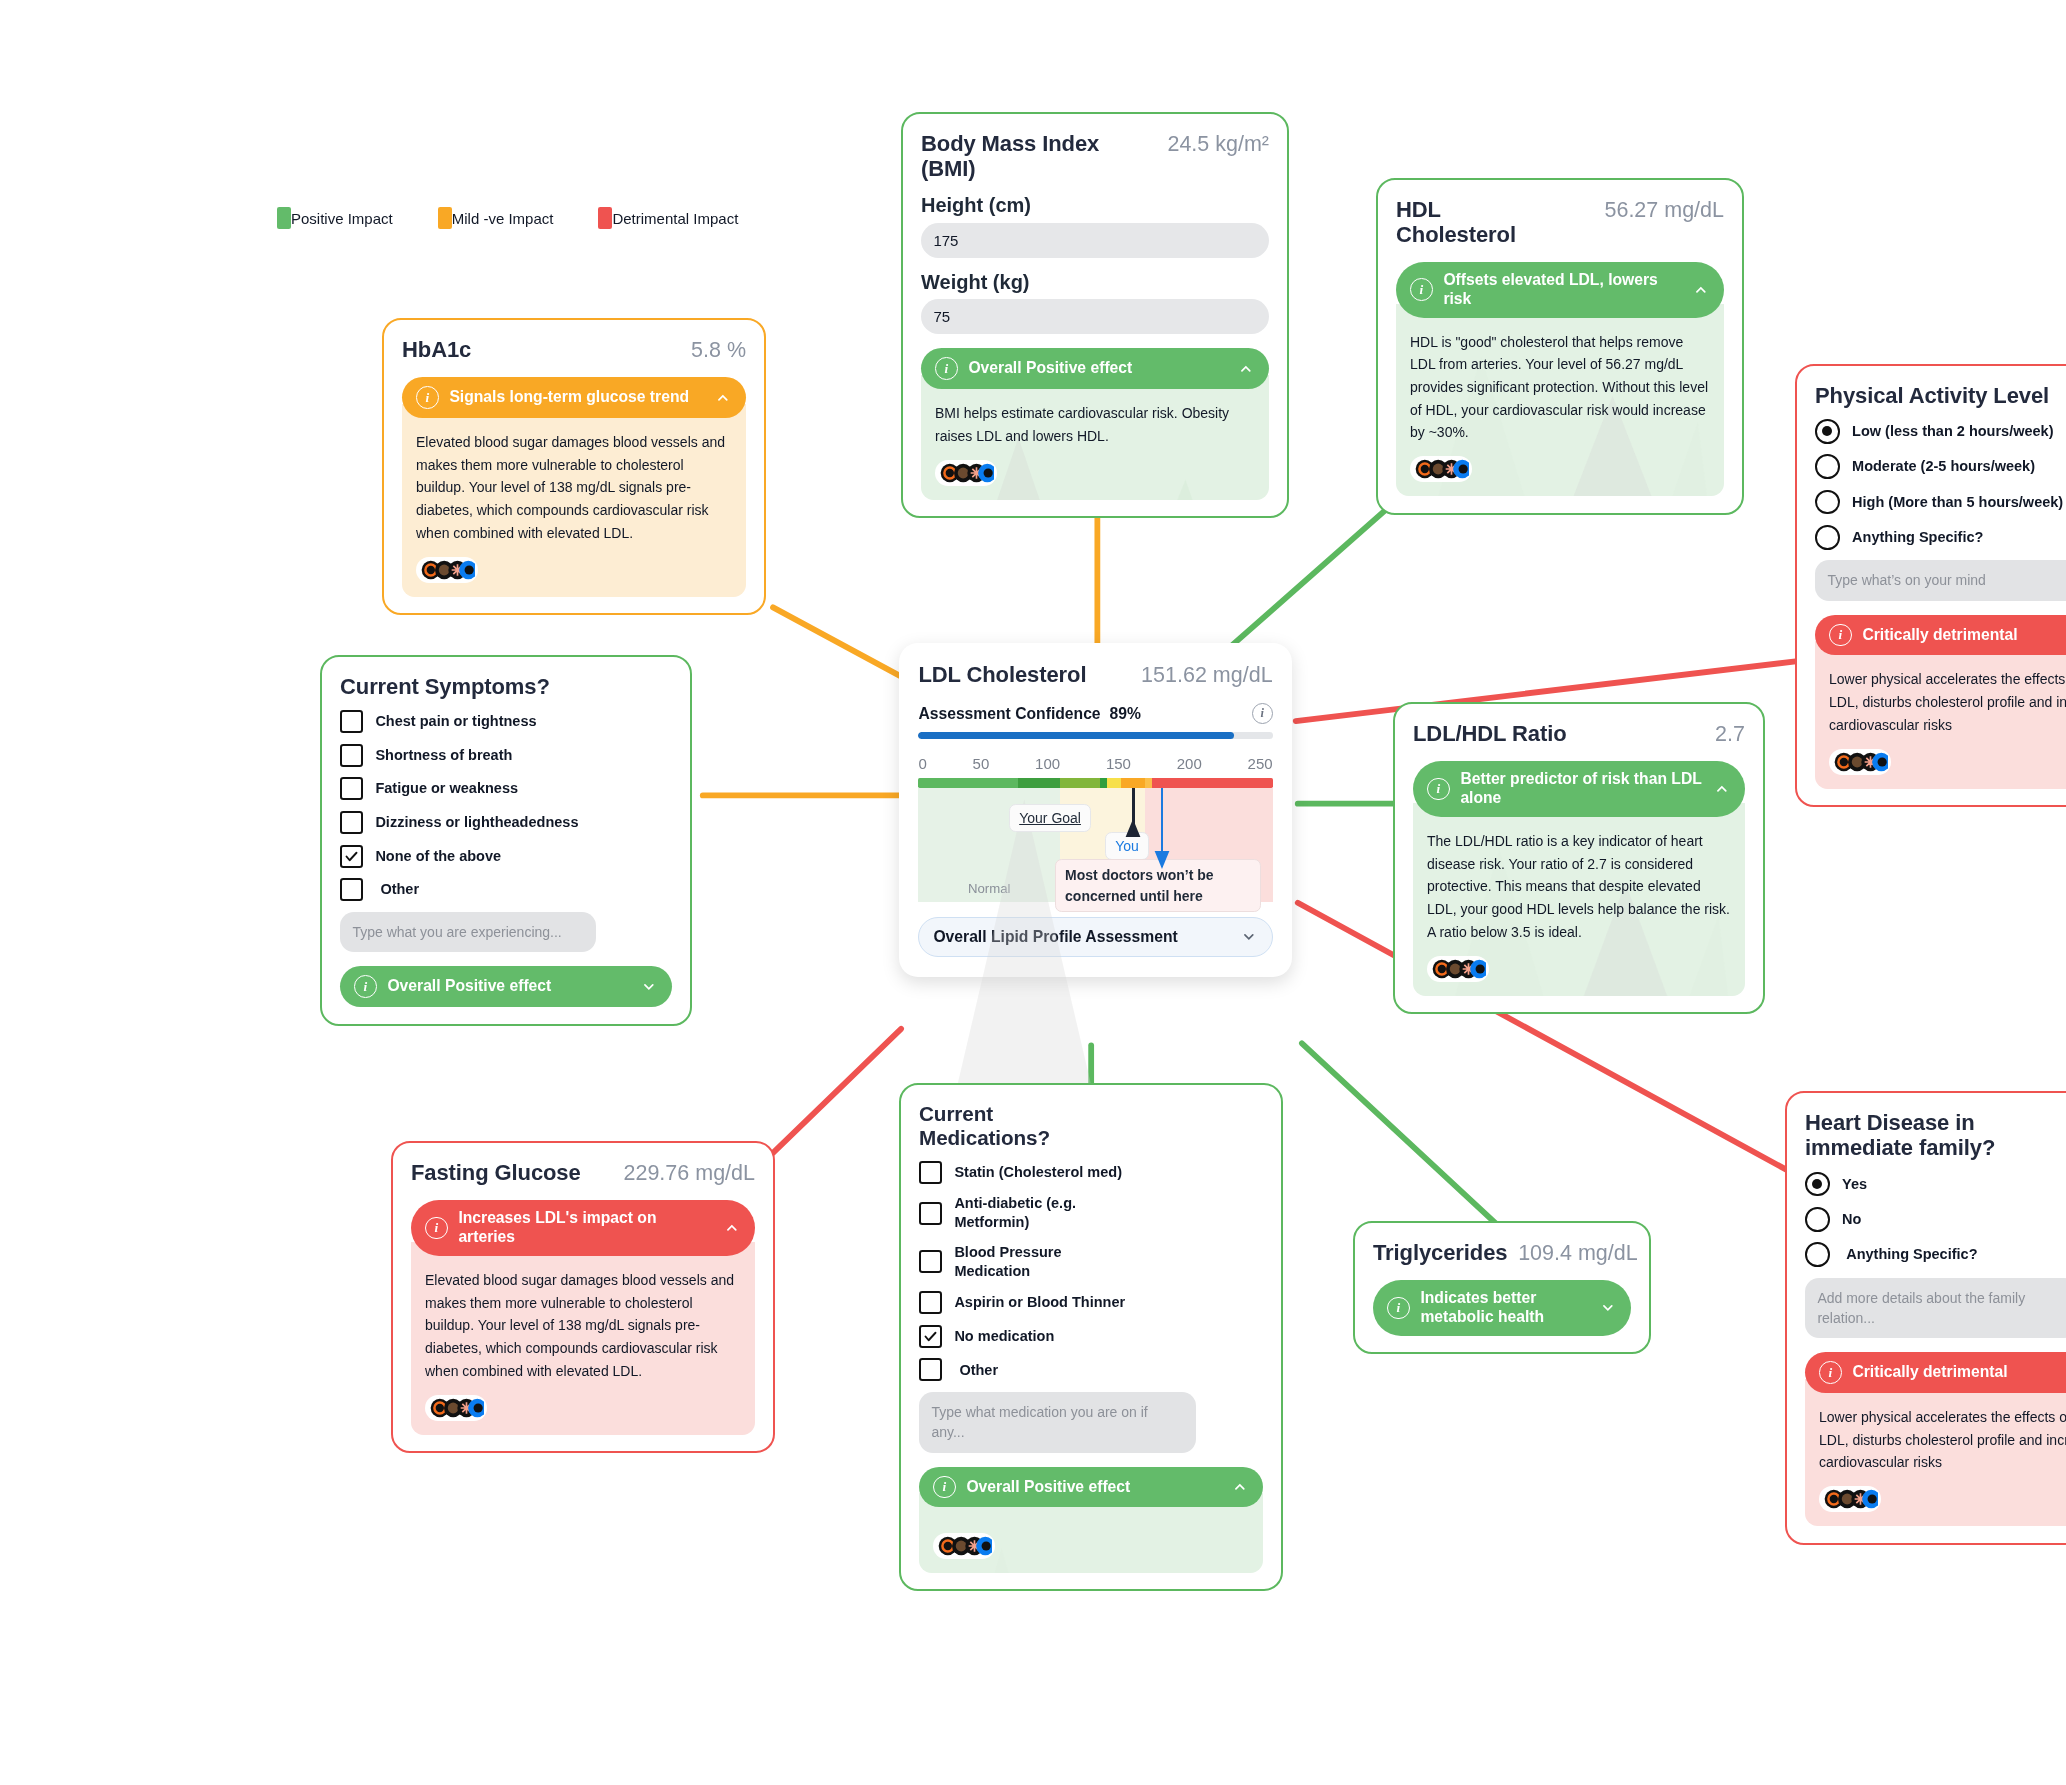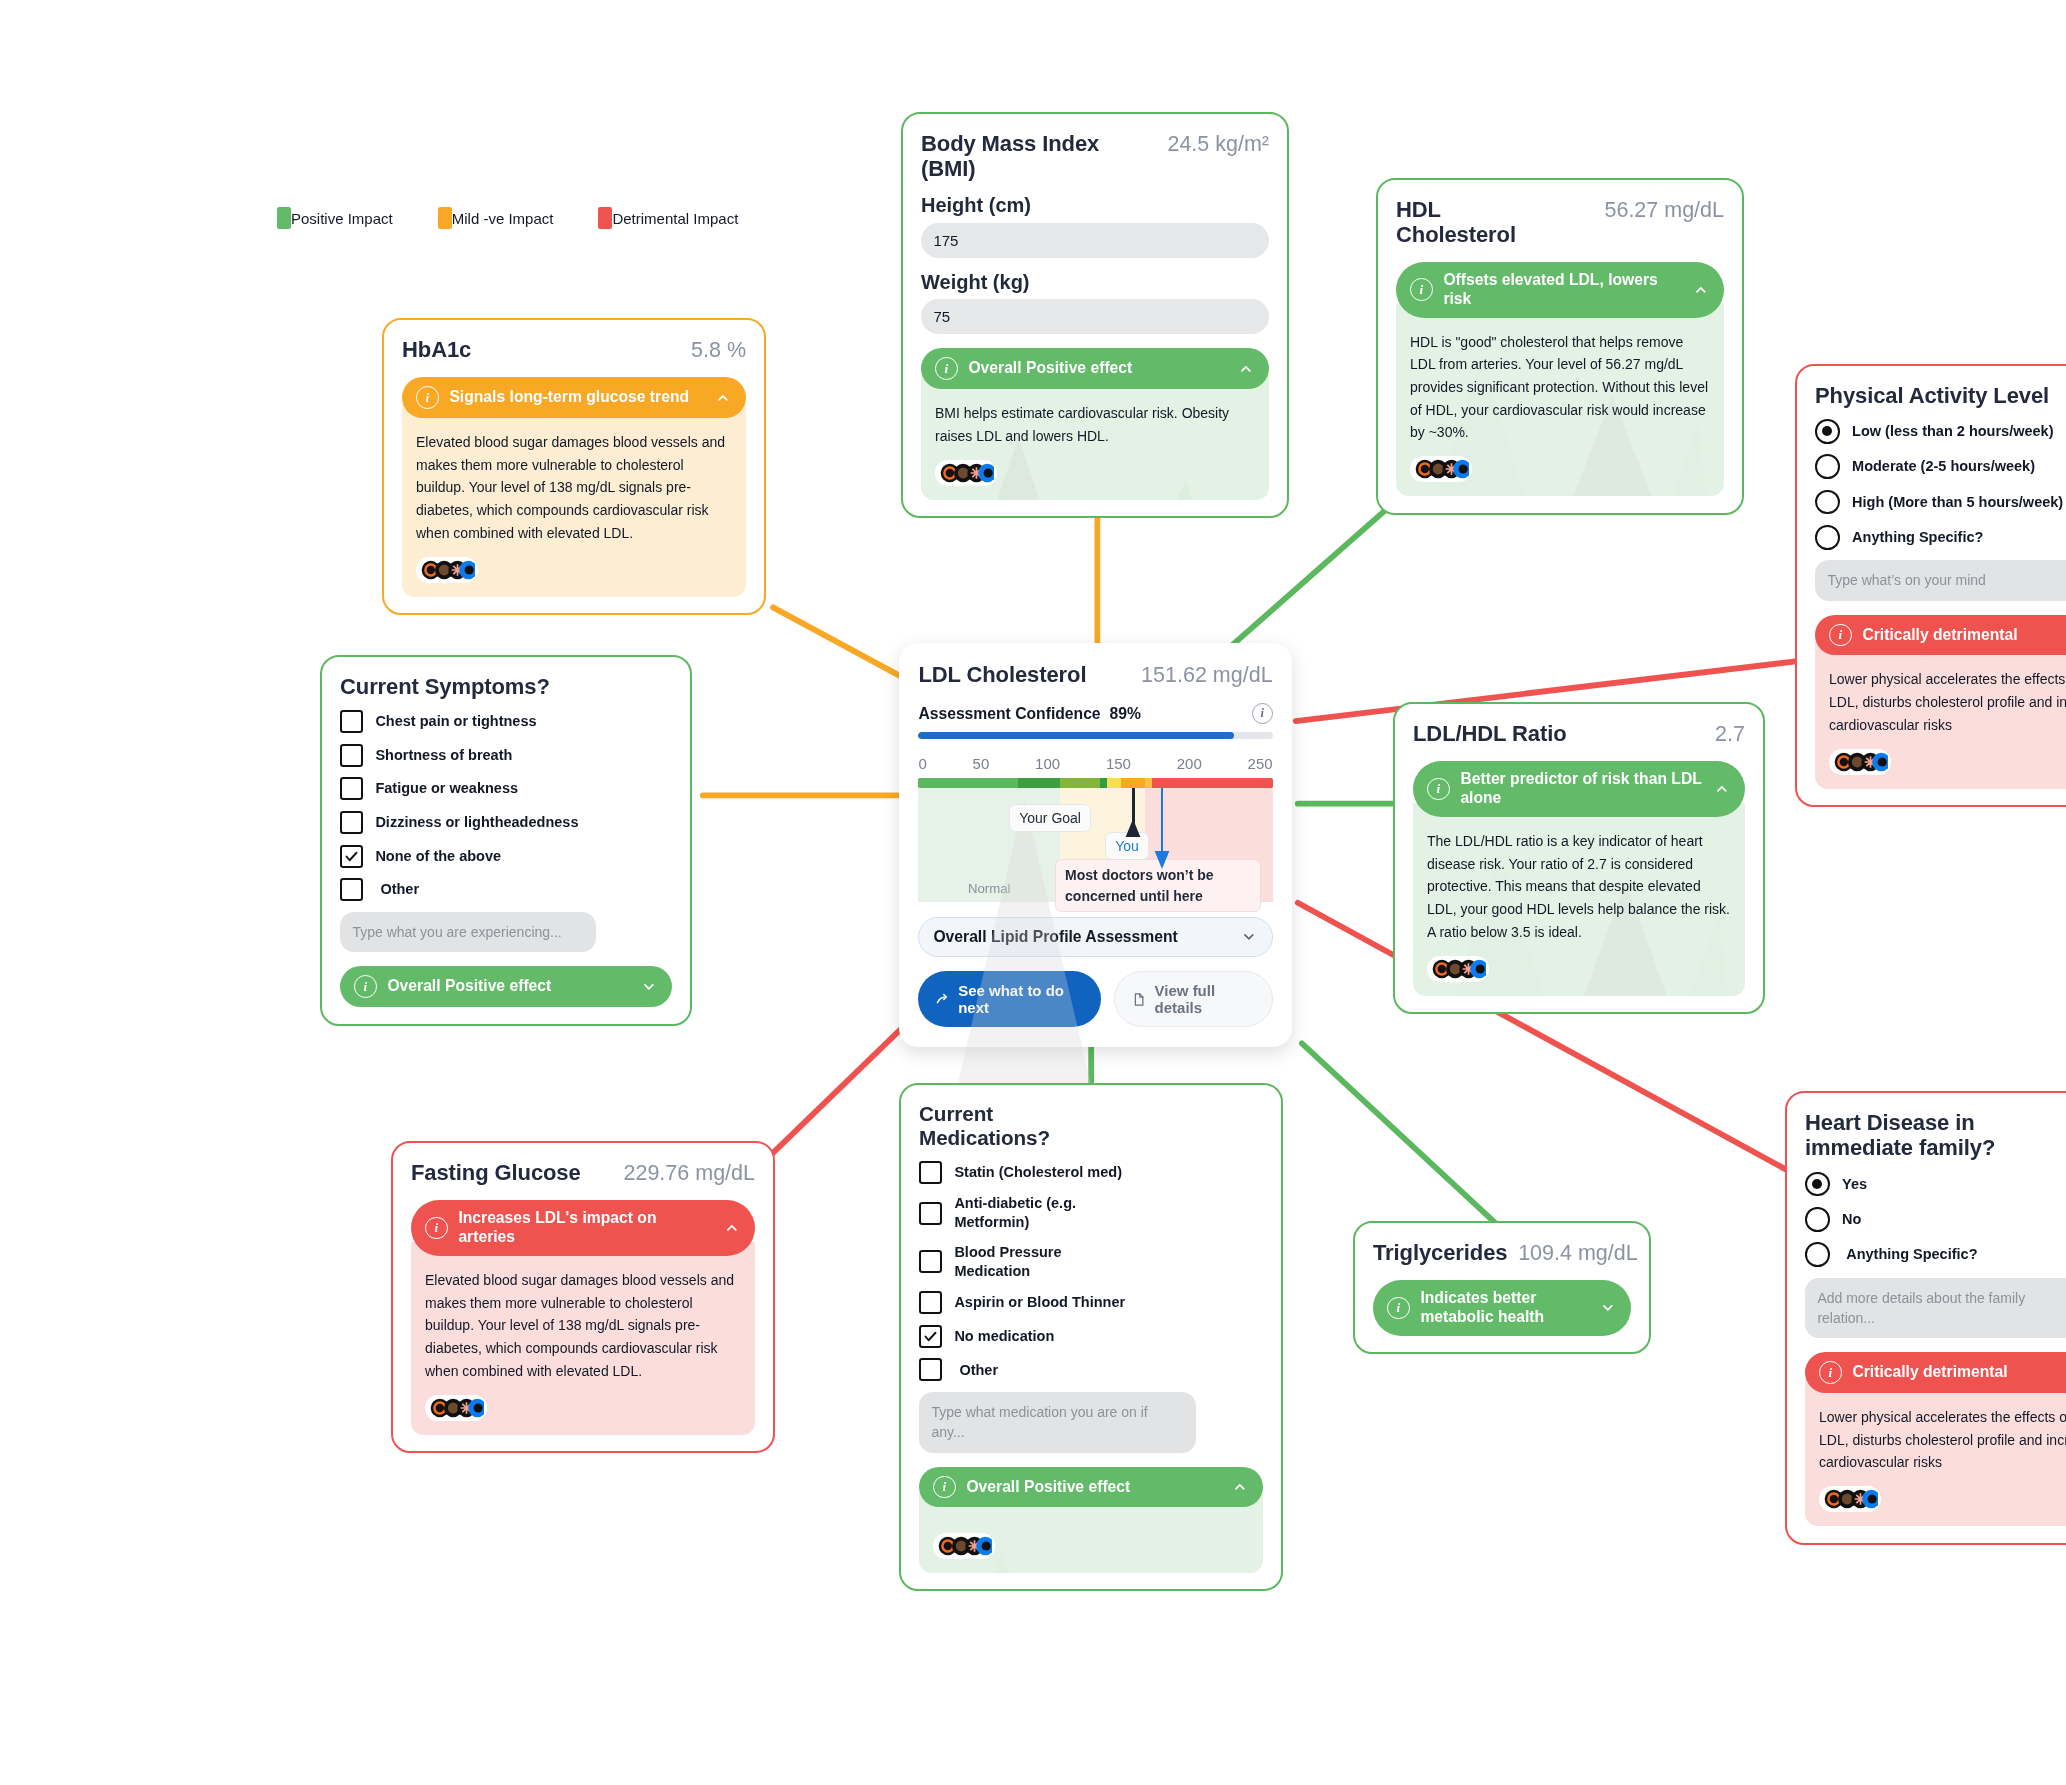--- a/index.html
+++ b/index.html
@@ -400,21 +400,21 @@
           <div class="gz" style="background: rgb(252, 244, 221); width: 24%;">
             <span>Borderline</span>
           </div>
           <div class="gz" style="background: rgb(251, 222, 220); width: 36%;">
             <span>High</span>
           </div>
         </div>
     <svg class="gmtn" viewBox="0 0 100 100" preserveAspectRatio="none">
           <polygon points="8,100 30,6 52,100" fill="#d6d6d6" opacity=".6"></polygon>
         </svg>
-    <div class="tip" id="tipgoal" style="left: calc(60.648% - 124px); top: 26px;">Your Goal</div>
+    <div class="tip" id="tipgoal" style="left: calc(60.648% - 124px); top: 26px; text-decoration: underline;">Your Goal</div>
     <div class="tip blue" id="tipyou" style="left: calc(60.648% - 28px); top: 54px;">You</div>
     <div class="tip wrap" id="tipdoc" style="left: calc(68.8% - 107px); top: 81px; font-weight: bold;">Most doctors won’t be concerned until here</div>
     <div class="pin" id="pingoal" style="left: 60.648%;">
       <div class="stem" style="height:46px"></div>
       <svg class="head" style="top:31px" viewBox="0 0 44 44">
             <polygon points="22,0 40,44 4,44" fill="#1d2433"></polygon>
           </svg>
     </div>
     <div class="pin" id="pinyou" style="left: 68.8%;">
       <div class="stem" style="height:79px;background:#1a7ae0"></div>
@@ -426,36 +426,20 @@
 
   <div class="select">
     <span>Overall Lipid Profile Assessment</span>
     <span class="chev">
           <svg viewBox="0 0 24 24" fill="none" stroke="#5b6472" stroke-width="2.6" stroke-linecap="round">
             <path d="M6 9l6 6 6-6"></path>
           </svg>
         </span>
   </div>
 
-  <div class="actions">
-    <div class="btn primary">
-      <svg viewBox="0 0 24 24" fill="none" stroke="#fff" stroke-width="2.4" stroke-linecap="round" stroke-linejoin="round">
-            <path d="M4 17c3-8 9-9 14-9"></path>
-            <path d="M14 4l4 4-4 4"></path>
-          </svg>
-      <span>See what to do next</span>
-    </div>
-    <div class="btn ghost">
-      <svg viewBox="0 0 24 24" fill="none" stroke="#6b7280" stroke-width="2" stroke-linecap="round" stroke-linejoin="round">
-            <path d="M7 3h7l5 5v13H7z"></path>
-            <path d="M14 3v5h5"></path>
-          </svg>
-      <span>View full details</span>
-    </div>
-  </div>
 </div>
 
 <div class="card green" id="c-ratio" style="left:1393px;top:702px;width:372px;">
   <div class="card-head">
     <div class="card-title">LDL/HDL Ratio</div>
     <div class="card-val">2.7</div>
   </div>
   <div class="banner green">
     <span class="ico-i">i</span>
     <span class="btxt">Better predictor of risk than LDL alone</span>

